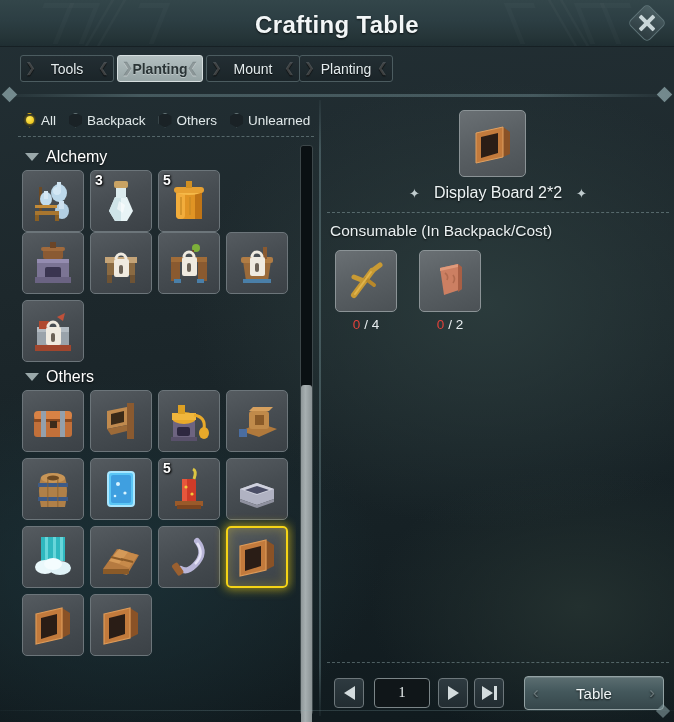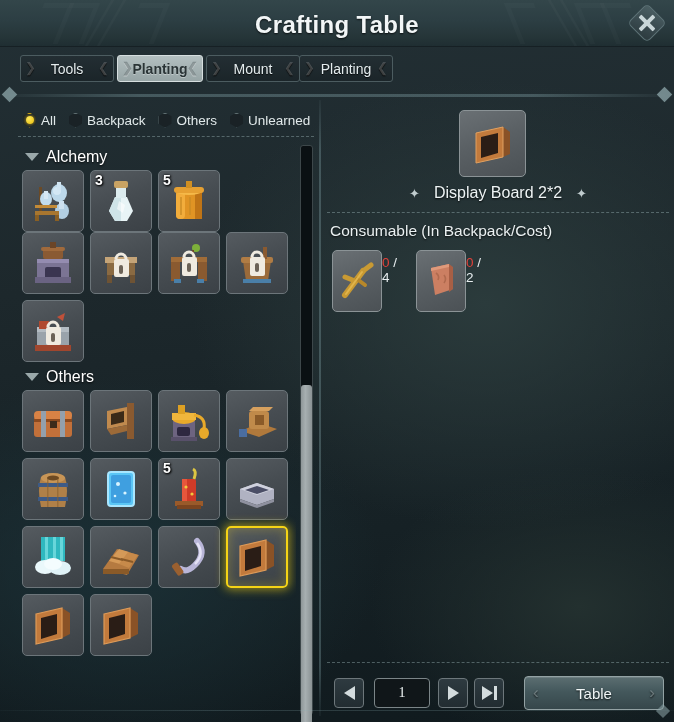--- a/index.html
+++ b/index.html
@@ -203,21 +203,21 @@
     text-shadow: 0 1px 2px rgba(0,0,0,.8);
   }
   .spark { color: #c0ccce; font-size: 13px; line-height: 1; }
   .dash-r { left: 5px; top: 112px; width: 342px; }
   .consume-title {
     position: absolute; left: 8px; top: 122px;
     color: #eaf0f1; font-size: 15.5px;
     text-shadow: 0 1px 2px rgba(0,0,0,.8);
   }
   .mats { position: absolute; left: 10px; top: 150px; display: flex; gap: 16px; }
-  .mat { width: 68px; display: flex; flex-direction: row; }
+  .mat { width: 68px; display: flex; flex-direction: column; align-items: center; }
   .mat-slot {
     width: 62px; height: 62px;
     background: linear-gradient(160deg, #6a7074 0%, #5a6064 45%, #4b5155 100%);
     border: 1px solid #8b9396; border-radius: 5px;
     display: flex; align-items: center; justify-content: center;
     cursor: pointer;
   }
   .mat-cost { margin-top: 5px; font-size: 13.5px; color: #e8eef0; }
   .mat-cost .have { color: #e2413a; }
 

